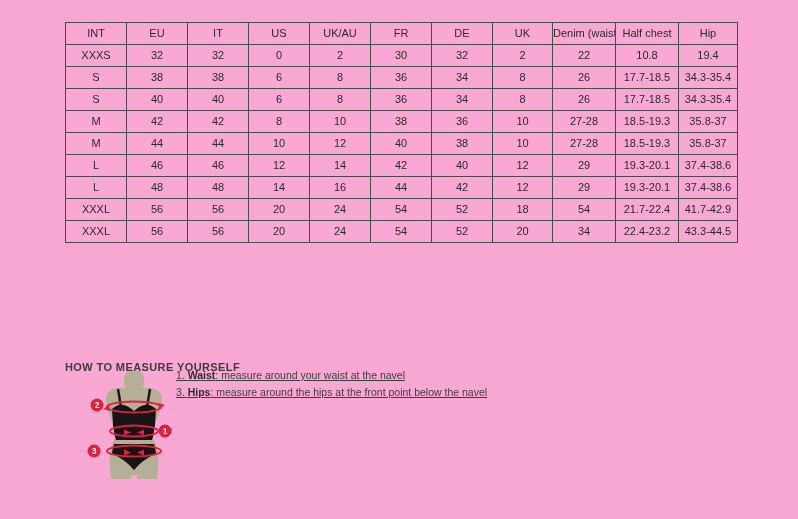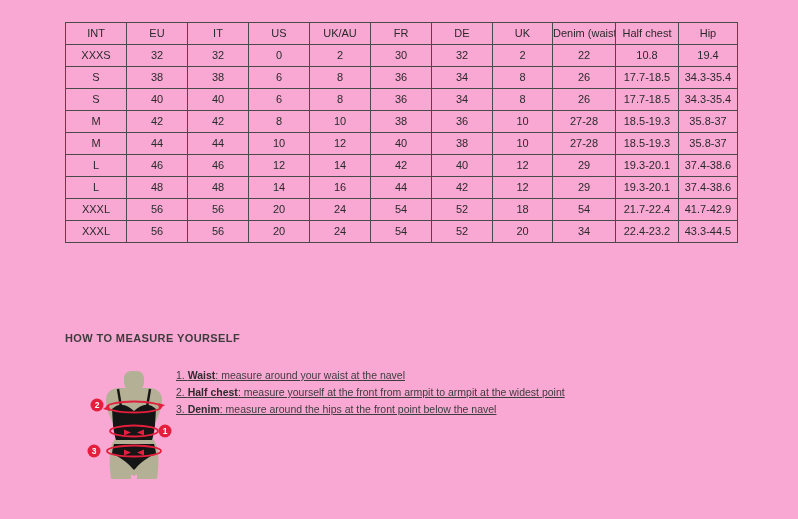--- a/index.html
+++ b/index.html
@@ -16,21 +16,21 @@
     width:672px;
   }
   .size-table th,.size-table td{
     border:1px solid #4a4a4a;
     font-size:11px;font-weight:normal;
     color:#2a2a2a;text-align:center;vertical-align:middle;
     height:21px;padding:0;line-height:21px;
     white-space:nowrap;overflow:hidden;
   }
   .measure-title{
-    position:absolute;left:65px;top:332px;
+    position:absolute;left:65px;top:361px;
     font-size:11px;font-weight:bold;color:#3c3c3c;
     letter-spacing:0.4px;
   }
   .steps{
     position:absolute;left:176px;top:370px;
     font-size:10.5px;color:#3d3d3d;
   }
   .step{margin-bottom:6px;line-height:11px;text-decoration:underline;}
   .step b{color:#2d2d2d;}
   .figure-wrap{
@@ -239,17 +239,16 @@
         <g>
           <circle cx="16" cy="82" r="6.5" fill="#e41f3d"></circle>
           <text x="16" y="85" fill="#ffffff">3</text>
         </g>
       </g>
     </svg>
   </div>
 
   <div class="steps">
       <div class="step"><span>1. </span><b>Waist</b><span>: measure around your waist at the navel</span></div>
-      <div class="step"><span>2. </span><b>Half chest</b><span>: measure yourself at the front from armpit to armpit at the widest point</span></div>
-      <div class="step"><span>3. </span><b>Denim</b><span>: measure around the hips at the front point below the navel</span></div>
+      <div class="step"><span>3. </span><b>Hips</b><span>: measure around the hips at the front point below the navel</span></div>
     </div>
 
 </div>
 
 </body></html>

